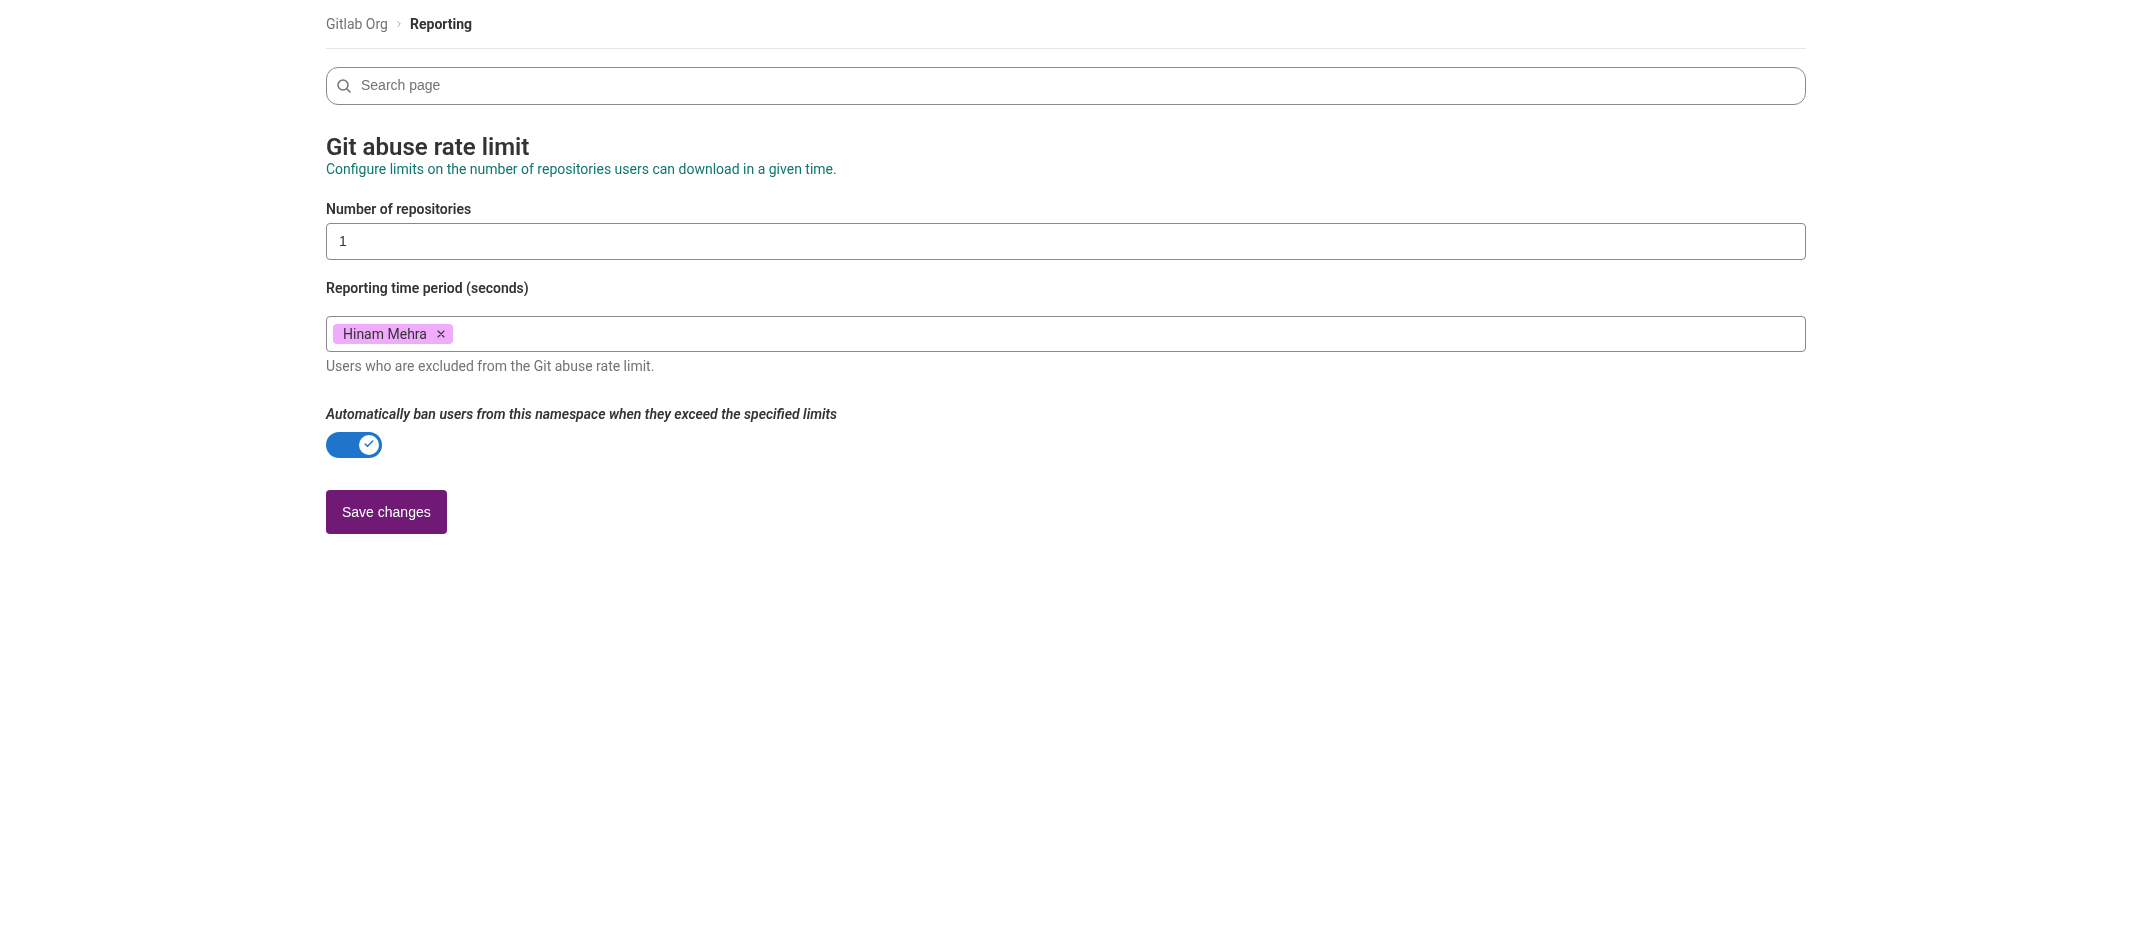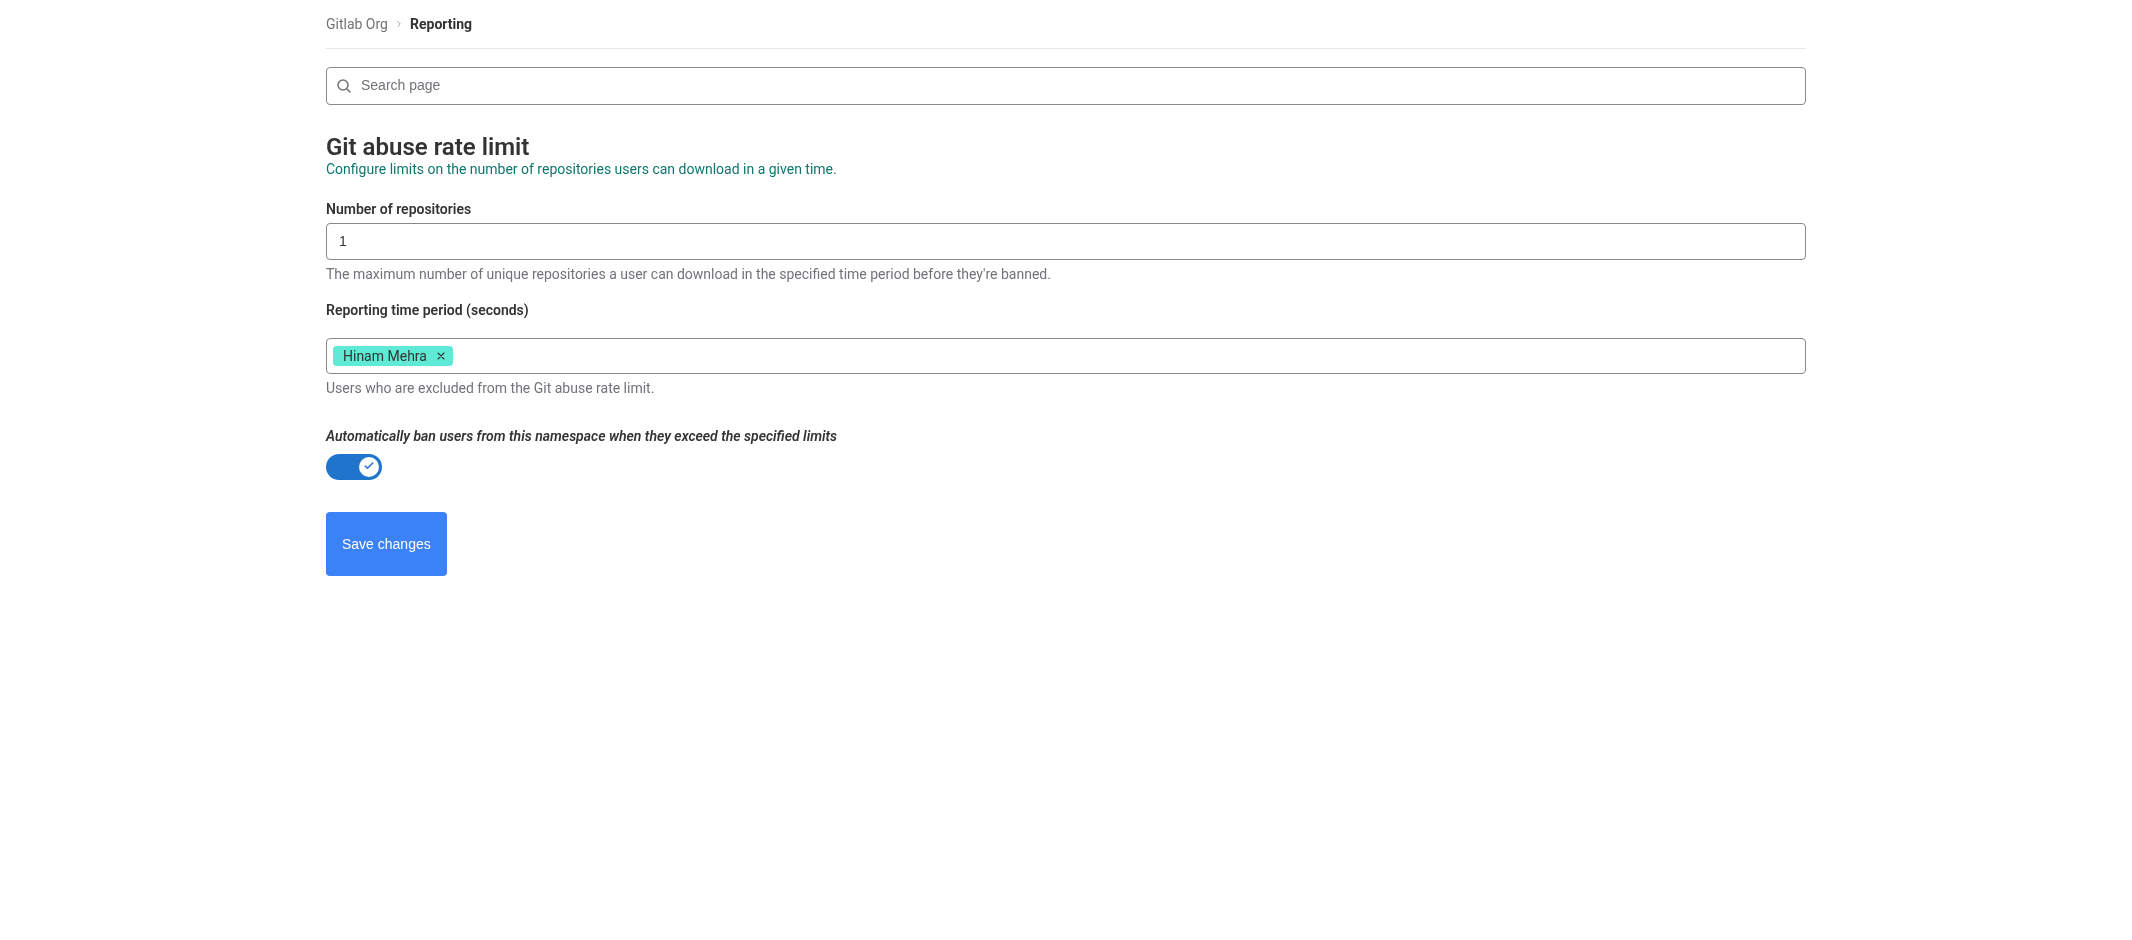--- a/index.html
+++ b/index.html
@@ -49,21 +49,21 @@
       top: 50%;
       transform: translateY(-50%);
       color: #737278;
       display: flex;
       align-items: center;
     }
     .search-input {
       width: 100%;
       padding: 8px 12px 8px 34px;
       border: 1px solid #89888d;
-      border-radius: 4px;
+      border-radius: 12px;
       font-size: 14px;
       line-height: 1.4;
       color: #333;
     }
     .search-input::placeholder {
       color: #737278;
     }
     h1 {
       font-size: 24px;
       font-weight: 600;
@@ -106,21 +106,21 @@
       border-radius: 4px;
       display: flex;
       align-items: center;
       gap: 4px;
       min-height: 36px;
     }
     .token {
       display: inline-flex;
       align-items: center;
       gap: 8px;
-      background: #5eead4;
+      background: #f0abfc;
       padding: 2px 6px 2px 10px;
       border-radius: 4px;
       font-size: 14px;
       color: #333;
     }
     .token-close {
       display: flex;
       align-items: center;
       color: #333;
       cursor: pointer;
@@ -154,24 +154,24 @@
       background: #fff;
       border-radius: 50%;
       display: flex;
       align-items: center;
       justify-content: center;
     }
     .toggle-check {
       color: #1f75cb;
     }
     .save-button {
-      background: #3b82f6;
+      background: #701a75;
       color: #fff;
       border: none;
-      padding: 24px 16px;
+      padding: 14px 16px;
       border-radius: 4px;
       font-size: 14px;
       font-weight: 400;
       cursor: pointer;
     }
   </style>
 </head>
 <body>
 
 <div class="container">
@@ -194,21 +194,20 @@
     </span>
     <input type="text" class="search-input" placeholder="Search page" style="">
   </div>
 
   <h1>Git abuse rate limit</h1>
   <p class="description">Configure limits on the number of repositories users can download in a given time.</p>
 
   <div class="form-group">
     <label class="form-label">Number of repositories</label>
     <input type="text" class="form-input" value="1" style="">
-    <p class="help-text">The maximum number of unique repositories a user can download in the specified time period before they're banned.</p>
   </div>
 
   <div class="form-group">
     <label class="form-label">Reporting time period (seconds)</label>
   </div>
 
   <div class="form-group">
     <div class="token-input">
       <span class="token">
         <span>Hinam Mehra</span>

